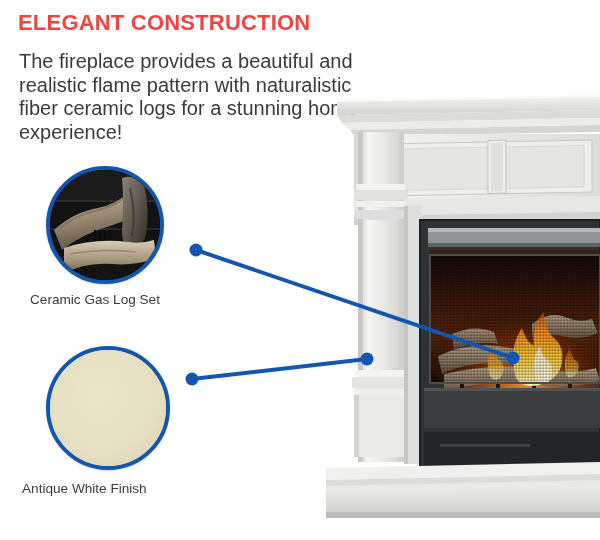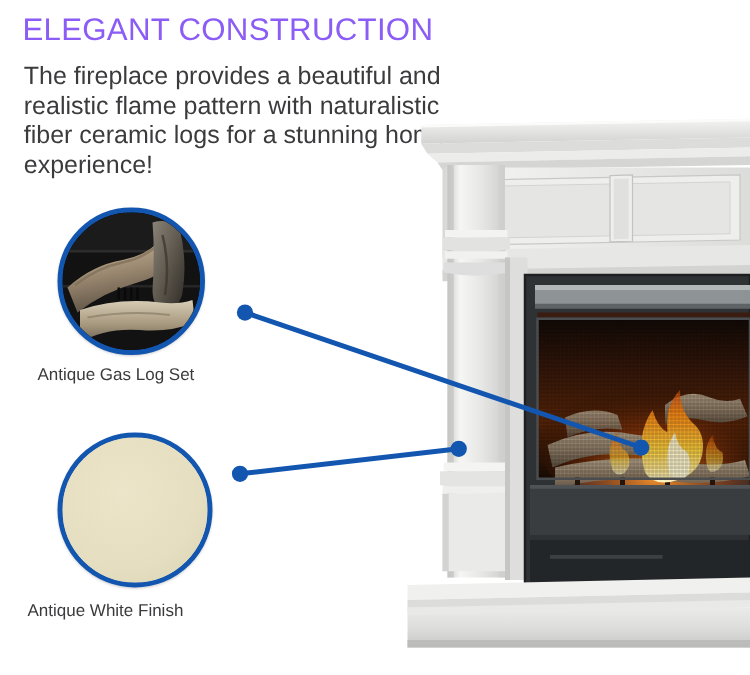--- a/index.html
+++ b/index.html
@@ -22,24 +22,24 @@
     width: 600px;
     height: 540px;
     background: #ffffff;
   }
 
   
   .headline {
     position: absolute;
     left: 18px;
     top: 11px;
-    font-size: 25px;
+    font-size: 22px;
     letter-spacing: 0.2px;
-    font-weight: 400;
-    color: #8b5cf6;
+    font-weight: 700;
+    color: #ef4444;
     line-height: 1.05;
     white-space: nowrap;
   }
   .bodycopy {
     position: absolute;
     left: 19px;
     top: 50px;
     width: 350px;
     font-size: 20px;
     line-height: 23.6px;
@@ -288,21 +288,21 @@
 
       <path d="M14 78 q30 -10 64 -6 q14 2 26 -2 l2 18 q-20 8 -44 6 q-28 -2 -48 10 z" fill="url(#lgC)"></path>
       <path d="M20 84 q34 -6 66 -2" fill="none" stroke="#8a7d66" stroke-width="1.6" opacity="0.7"></path>
 
       <rect x="44" y="60" width="2" height="10" fill="#0a0a0a"></rect>
       <rect x="49" y="60" width="2" height="10" fill="#0a0a0a"></rect>
       <rect x="54" y="60" width="2" height="10" fill="#0a0a0a"></rect>
       <rect x="59" y="60" width="2" height="10" fill="#0a0a0a"></rect>
     </svg>
   </div>
-  <div class="callout-label" id="label-logs">Antique Gas Log Set</div>
+  <div class="callout-label" id="label-logs">Ceramic Gas Log Set</div>
 
   <div class="callout-circle" id="circle-finish">
     <svg class="circle-art" viewBox="0 0 116 116" xmlns="http://www.w3.org/2000/svg">
       <defs>
         <radialGradient id="swG" cx="0.42" cy="0.38" r="0.75">
           <stop offset="0" stop-color="#ece5c9"></stop>
           <stop offset="0.7" stop-color="#e5dec0"></stop>
           <stop offset="1" stop-color="#ddd5b6"></stop>
         </radialGradient>
       </defs>

